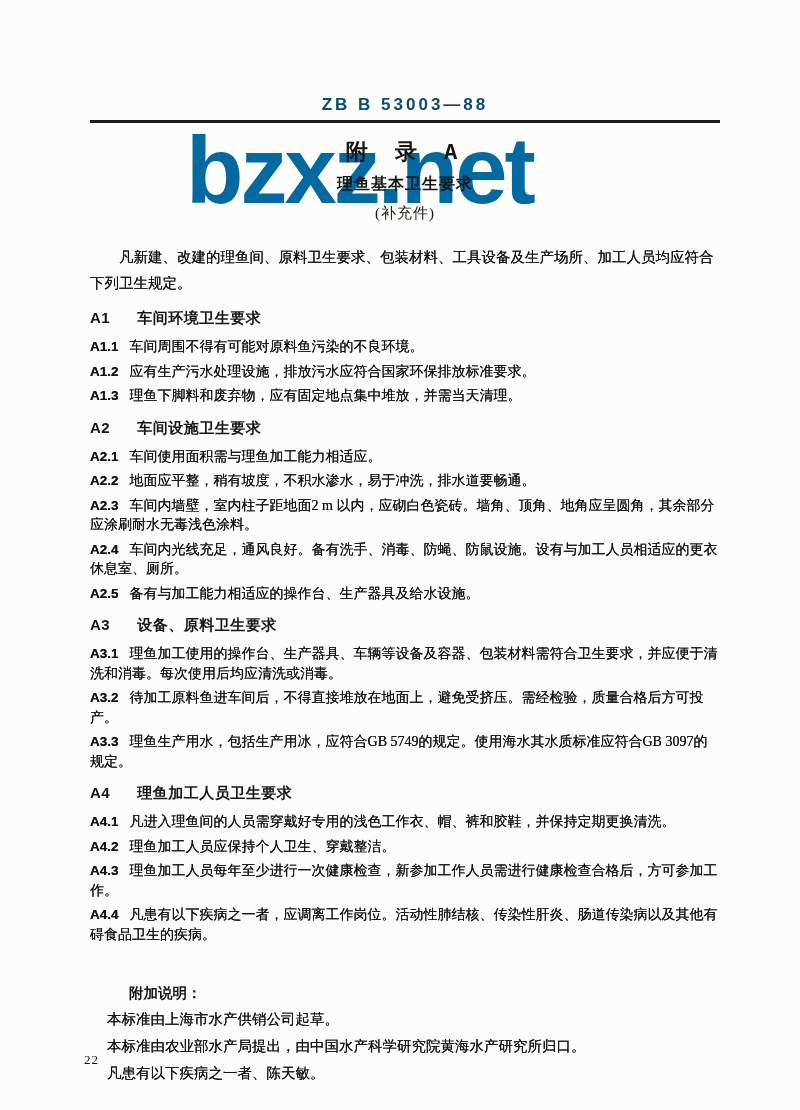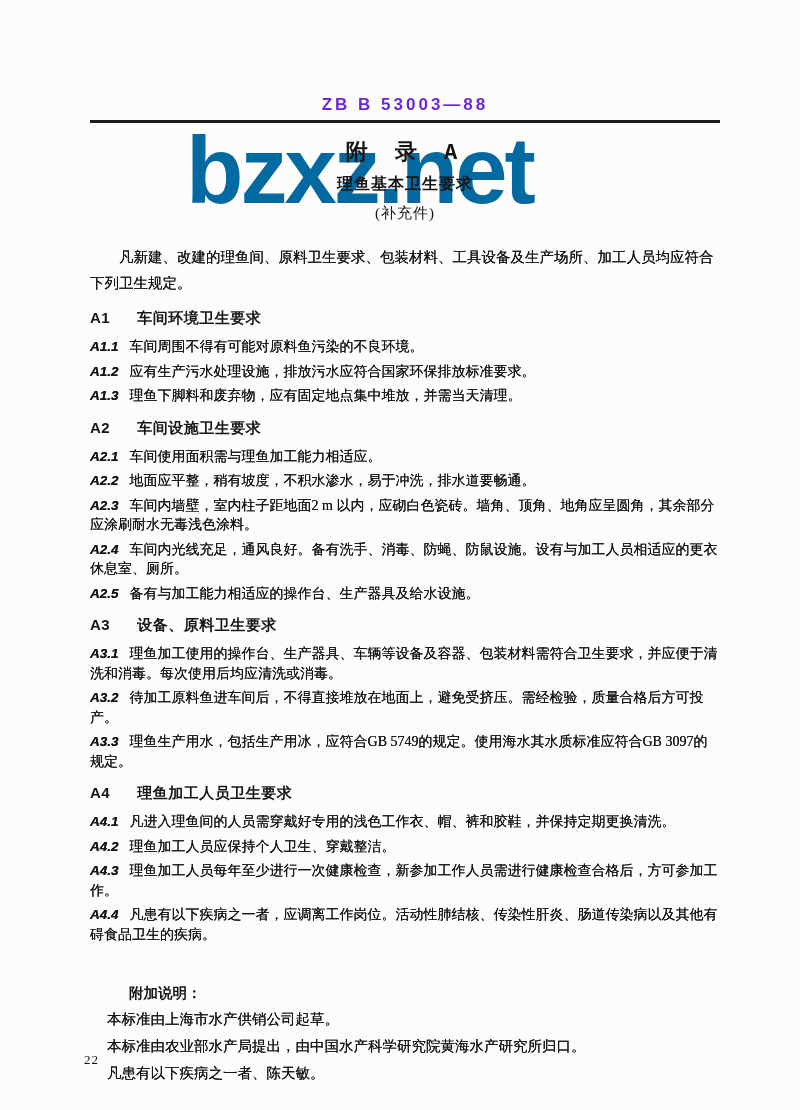--- a/index.html
+++ b/index.html
@@ -17,21 +17,21 @@
     font-family:"Liberation Sans","DejaVu Sans",sans-serif;
     font-weight:bold; font-size:94px; line-height:1;
     color:#0369a1; letter-spacing:-3px;
     user-select:none;
   }
   .content { position:relative; z-index:1; }
   .std-code {
     padding-top:95px; text-align:center;
     font-family:"Liberation Sans","DejaVu Sans",sans-serif;
     font-weight:bold; font-size:17px; letter-spacing:3px;
-    color:#6d28d9;
+    color:#0c4a6e;
   }
   .header-rule { margin-top:5px; height:3px; background:#1c1c1c; }
   .title-block { text-align:center; }
   .appendix-label {
     margin-top:14px; font-size:22px; font-weight:bold; letter-spacing:7px;
     font-family:Liberation Mono, monospace;
   }
   .doc-title {
     margin-top:7px; font-size:16px; font-weight:bold; letter-spacing:1px;
     font-family:Liberation Sans, sans-serif;
@@ -50,21 +50,20 @@
   }
   .sec-heading .num { margin-right:27px; font-family:"Liberation Sans","DejaVu Sans",sans-serif; }
   .clause {
     font-size:14px; line-height:19.5px; margin-top:5px;
     text-shadow:0 0 .4px currentColor;
   }
   .clause .cnum {
     font-weight:bold; margin-right:11px;
     font-family:"Liberation Sans","DejaVu Sans",sans-serif;
     font-size:13.5px;
-    font-style:italic;
   }
   .notes { margin-top:40px; padding-left:17px; }
   .notes-heading {
     font-weight:bold; font-size:14.5px;
     font-family:Liberation Serif, serif;
     padding-left:22px;
   }
   .notes-line {
     margin-top:5px; font-size:14.5px; line-height:22px;
     text-shadow:0 0 .4px currentColor;

